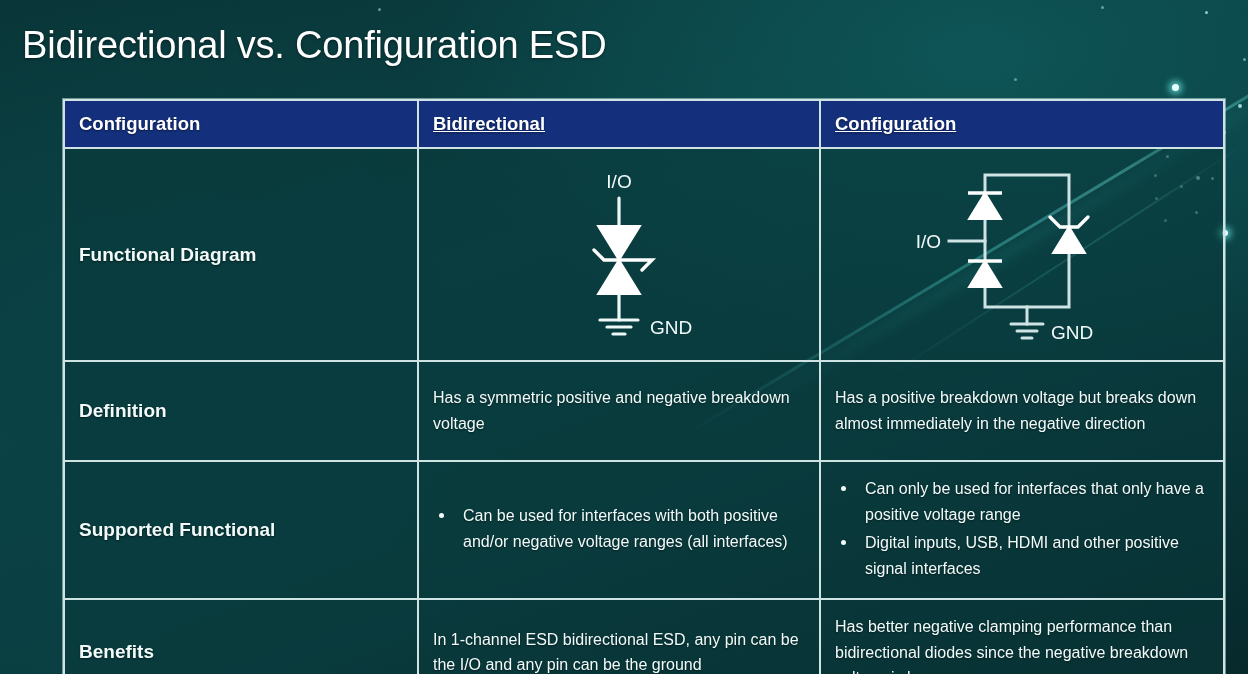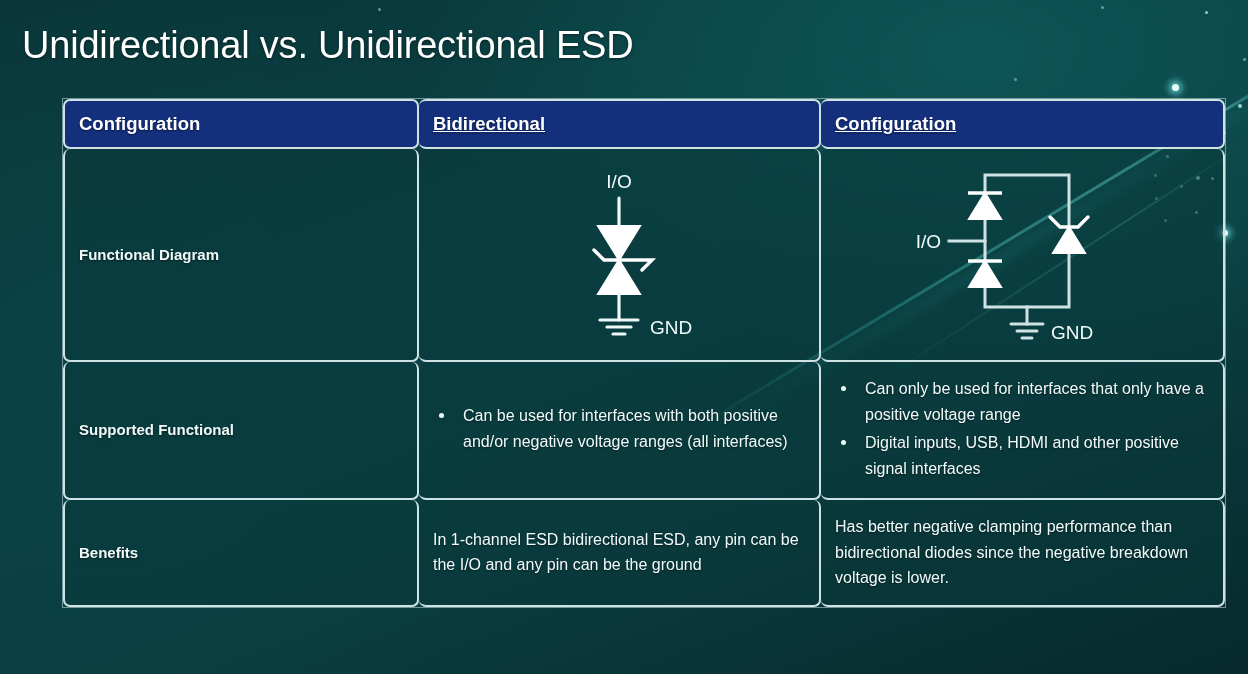--- a/index.html
+++ b/index.html
@@ -91,21 +91,20 @@
     border-spacing: 0;
     table-layout: fixed;
     box-shadow: 0 0 0 1px rgba(200,225,228,0.55);
   }
 
   #table td, #table th {
     border-right: 2px solid #cfe2e4;
     border-bottom: 2px solid #cfe2e4;
     vertical-align: middle;
     text-align: left;
-    border-radius: 7px;
   }
   #table tr > *:first-child { border-left: 2px solid #cfe2e4; }
   #table thead th { border-top: 2px solid #cfe2e4; }
 
   thead th {
     background: #14307c;
     color: #ffffff;
     font-size: 18.5px;
     font-weight: bold;
     height: 50px;
@@ -114,21 +113,21 @@
   }
   th.col-config { text-align: left; }
   th.col-bi, th.col-uni { text-align: center; text-decoration: underline; }
 
   tbody td {
     background: rgba(10,56,58,0.55);
     color: #f2fbfa;
   }
 
   td.rowlabel {
-    font-size: 15px;
+    font-size: 19px;
     font-weight: bold;
     padding: 0 0 0 14px;
     text-shadow: 0 1px 2px rgba(0,0,0,0.5);
   }
 
   td.body {
     font-size: 16px;
     font-weight: normal;
     line-height: 1.62;
     padding: 14px 16px 14px 14px;
@@ -180,21 +179,21 @@
   <div class="dot" style="left:1211px; top:177px; width:3px; height:3px; opacity:.7;"></div>
   <div class="dot" style="left:1180px; top:185px; width:3px; height:3px; opacity:.6;"></div>
   <div class="dot" style="left:1155px; top:197px; width:3px; height:3px; opacity:.55;"></div>
   <div class="dot" style="left:1195px; top:211px; width:3px; height:3px; opacity:.65;"></div>
   <div class="dot" style="left:1164px; top:219px; width:3px; height:3px; opacity:.55;"></div>
   <div class="dot" style="left:378px; top:8px; width:3px; height:3px; opacity:.5;"></div>
   <div class="dot" style="left:1101px; top:6px; width:3px; height:3px; opacity:.5;"></div>
   <div class="dot" style="left:1014px; top:78px; width:3px; height:3px; opacity:.45;"></div>
   <div class="dot" style="left:1243px; top:58px; width:3px; height:3px; opacity:.5;"></div>
 
-  <div id="title">Unidirectional vs. Unidirectional ESD</div>
+  <div id="title">Bidirectional vs. Configuration ESD</div>
 
   <table id="table">
     <colgroup>
       <col style="width:356px">
       <col style="width:402px">
       <col style="width:404px">
     </colgroup>
 
     <thead>
       <tr>
@@ -258,20 +257,25 @@
               <line x1="114" y1="167" x2="146" y2="167"></line>
               <line x1="120" y1="174" x2="140" y2="174"></line>
               <line x1="125" y1="181" x2="135" y2="181"></line>
             </g>
             <text x="44" y="91" fill="#f2fbfa" font-family="Liberation Sans, sans-serif" font-size="19" text-anchor="end">I/O</text>
             <text x="154" y="182" fill="#f2fbfa" font-family="Liberation Sans, sans-serif" font-size="19" text-anchor="start">GND</text>
           </svg>
         </td>
       </tr>
 
+      <tr style="height:100px;">
+        <td class="rowlabel">Definition</td>
+        <td class="body">Has a symmetric positive and negative breakdown voltage</td>
+        <td class="body">Has a positive breakdown voltage but breaks down almost immediately in the negative direction</td>
+      </tr>
 
       <tr style="height:114px;">
         <td class="rowlabel">Supported Functional</td>
         <td class="body">
           <ul class="bullets">
             <li>Can be used for interfaces with both positive and/or negative voltage ranges (all interfaces)</li>
           </ul>
         </td>
         <td class="body">
           <ul class="bullets">

